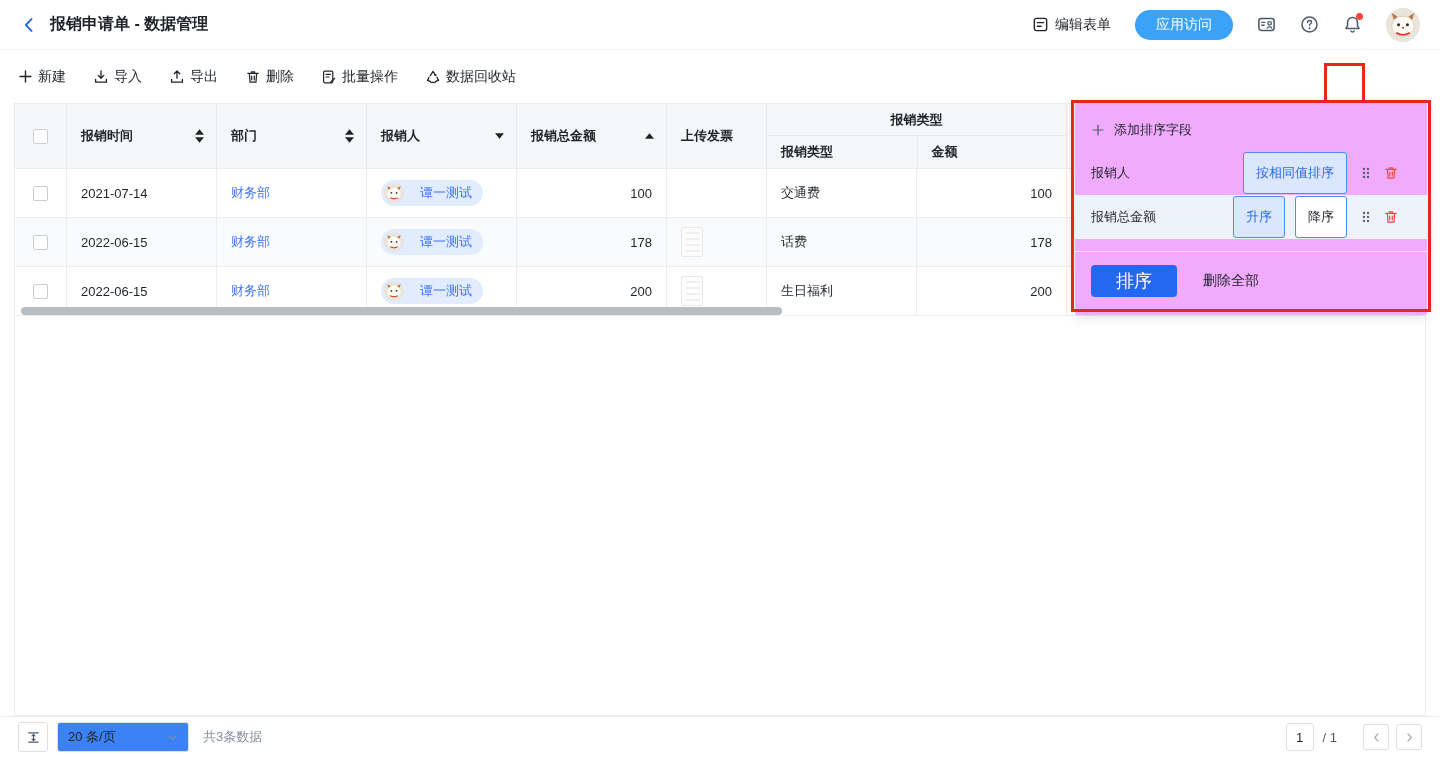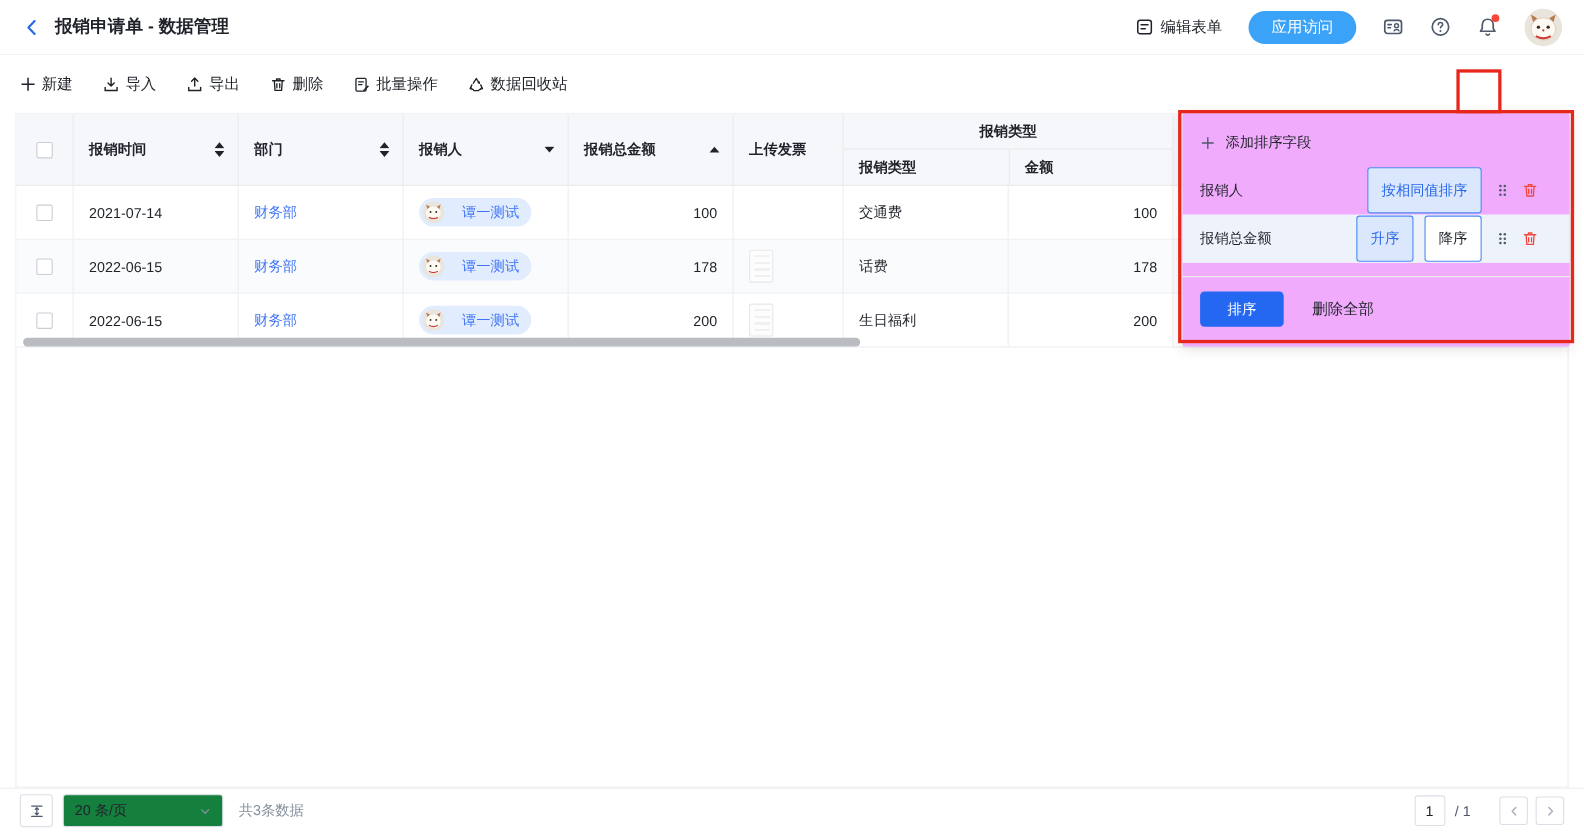--- a/index.html
+++ b/index.html
@@ -60,33 +60,33 @@
   .rule-field{flex:1;font-size:13px;color:#1f2329;}
   .rule-btn{height:42px;padding:0 12px;border:1px solid #4d8bf5;border-radius:3px;background:#fff;
     color:#1f2329;font-size:13px;cursor:pointer;font-family:inherit;}
   .rule-btn.on{background:#dbe7fd;color:#2a6ae9;}
   .rule-btn + .rule-btn{margin-left:10px;}
   .drag-handle{margin-left:14px;cursor:grab;display:flex;}
   .rule-trash{margin-left:12px;cursor:pointer;display:flex;}
   .popup-divider{border-top:1px solid #f0f1f2;margin-top:12px;}
   .popup-footer{display:flex;align-items:center;padding:13px 16px 6px;}
   .apply-btn{height:32px;padding:0 25px;background:#2468f2;color:#fff;border:none;border-radius:4px;
-    font-size:13px;cursor:pointer;font-family:inherit;}
+    font-size:18px;cursor:pointer;font-family:inherit;}
   .clear-all{margin-left:26px;font-size:14px;color:#1f2329;cursor:pointer;}
   
   .anno{position:absolute;border:3px solid #e8271c;pointer-events:none;z-index:30;}
   .anno-small{left:1324px;top:63px;width:41px;height:40px;}
   .anno-big{left:1071px;top:100px;width:360px;height:212px;}
   
   .footerbar{position:absolute;left:0;top:716px;width:1440px;height:41px;border-top:1px solid #ebedf0;
     display:flex;align-items:center;padding:0 18px;background:#fff;}
   .rowheight-btn{width:30px;height:30px;border:1px solid #dcdfe6;border-radius:3px;background:#fff;
     display:flex;align-items:center;justify-content:center;cursor:pointer;}
-  .pagesize-select{margin-left:9px;width:146px;height:30px;border:1px solid #dcdfe6;border-radius:3px;
-    display:flex;align-items:center;padding:0 10px;cursor:pointer;background:#15803d;}
+  .pagesize-select{margin-left:9px;width:132px;height:30px;border:1px solid #dcdfe6;border-radius:3px;
+    display:flex;align-items:center;padding:0 10px;cursor:pointer;background:#3b82f6;}
   .pagesize-select .sel-label{font-size:13px;color:#1f2329;}
   .pagesize-select .sel-caret{margin-left:auto;display:flex;}
   .total-text{margin-left:14px;font-size:13px;color:#86909c;text-align:right;}
   .pager{margin-left:auto;display:flex;align-items:center;}
   .page-input{width:28px;height:28px;border:1px solid #dcdfe6;border-radius:3px;text-align:center;
     font-size:13px;color:#1f2329;font-family:inherit;}
   .page-total{margin-left:9px;font-size:13px;color:#4e5969;}
   .pg-btn{width:26px;height:26px;border:1px solid #dcdfe6;border-radius:3px;background:#fff;
     display:flex;align-items:center;justify-content:center;cursor:pointer;}
   .pg-prev{margin-left:26px;} .pg-next{margin-left:7px;}

